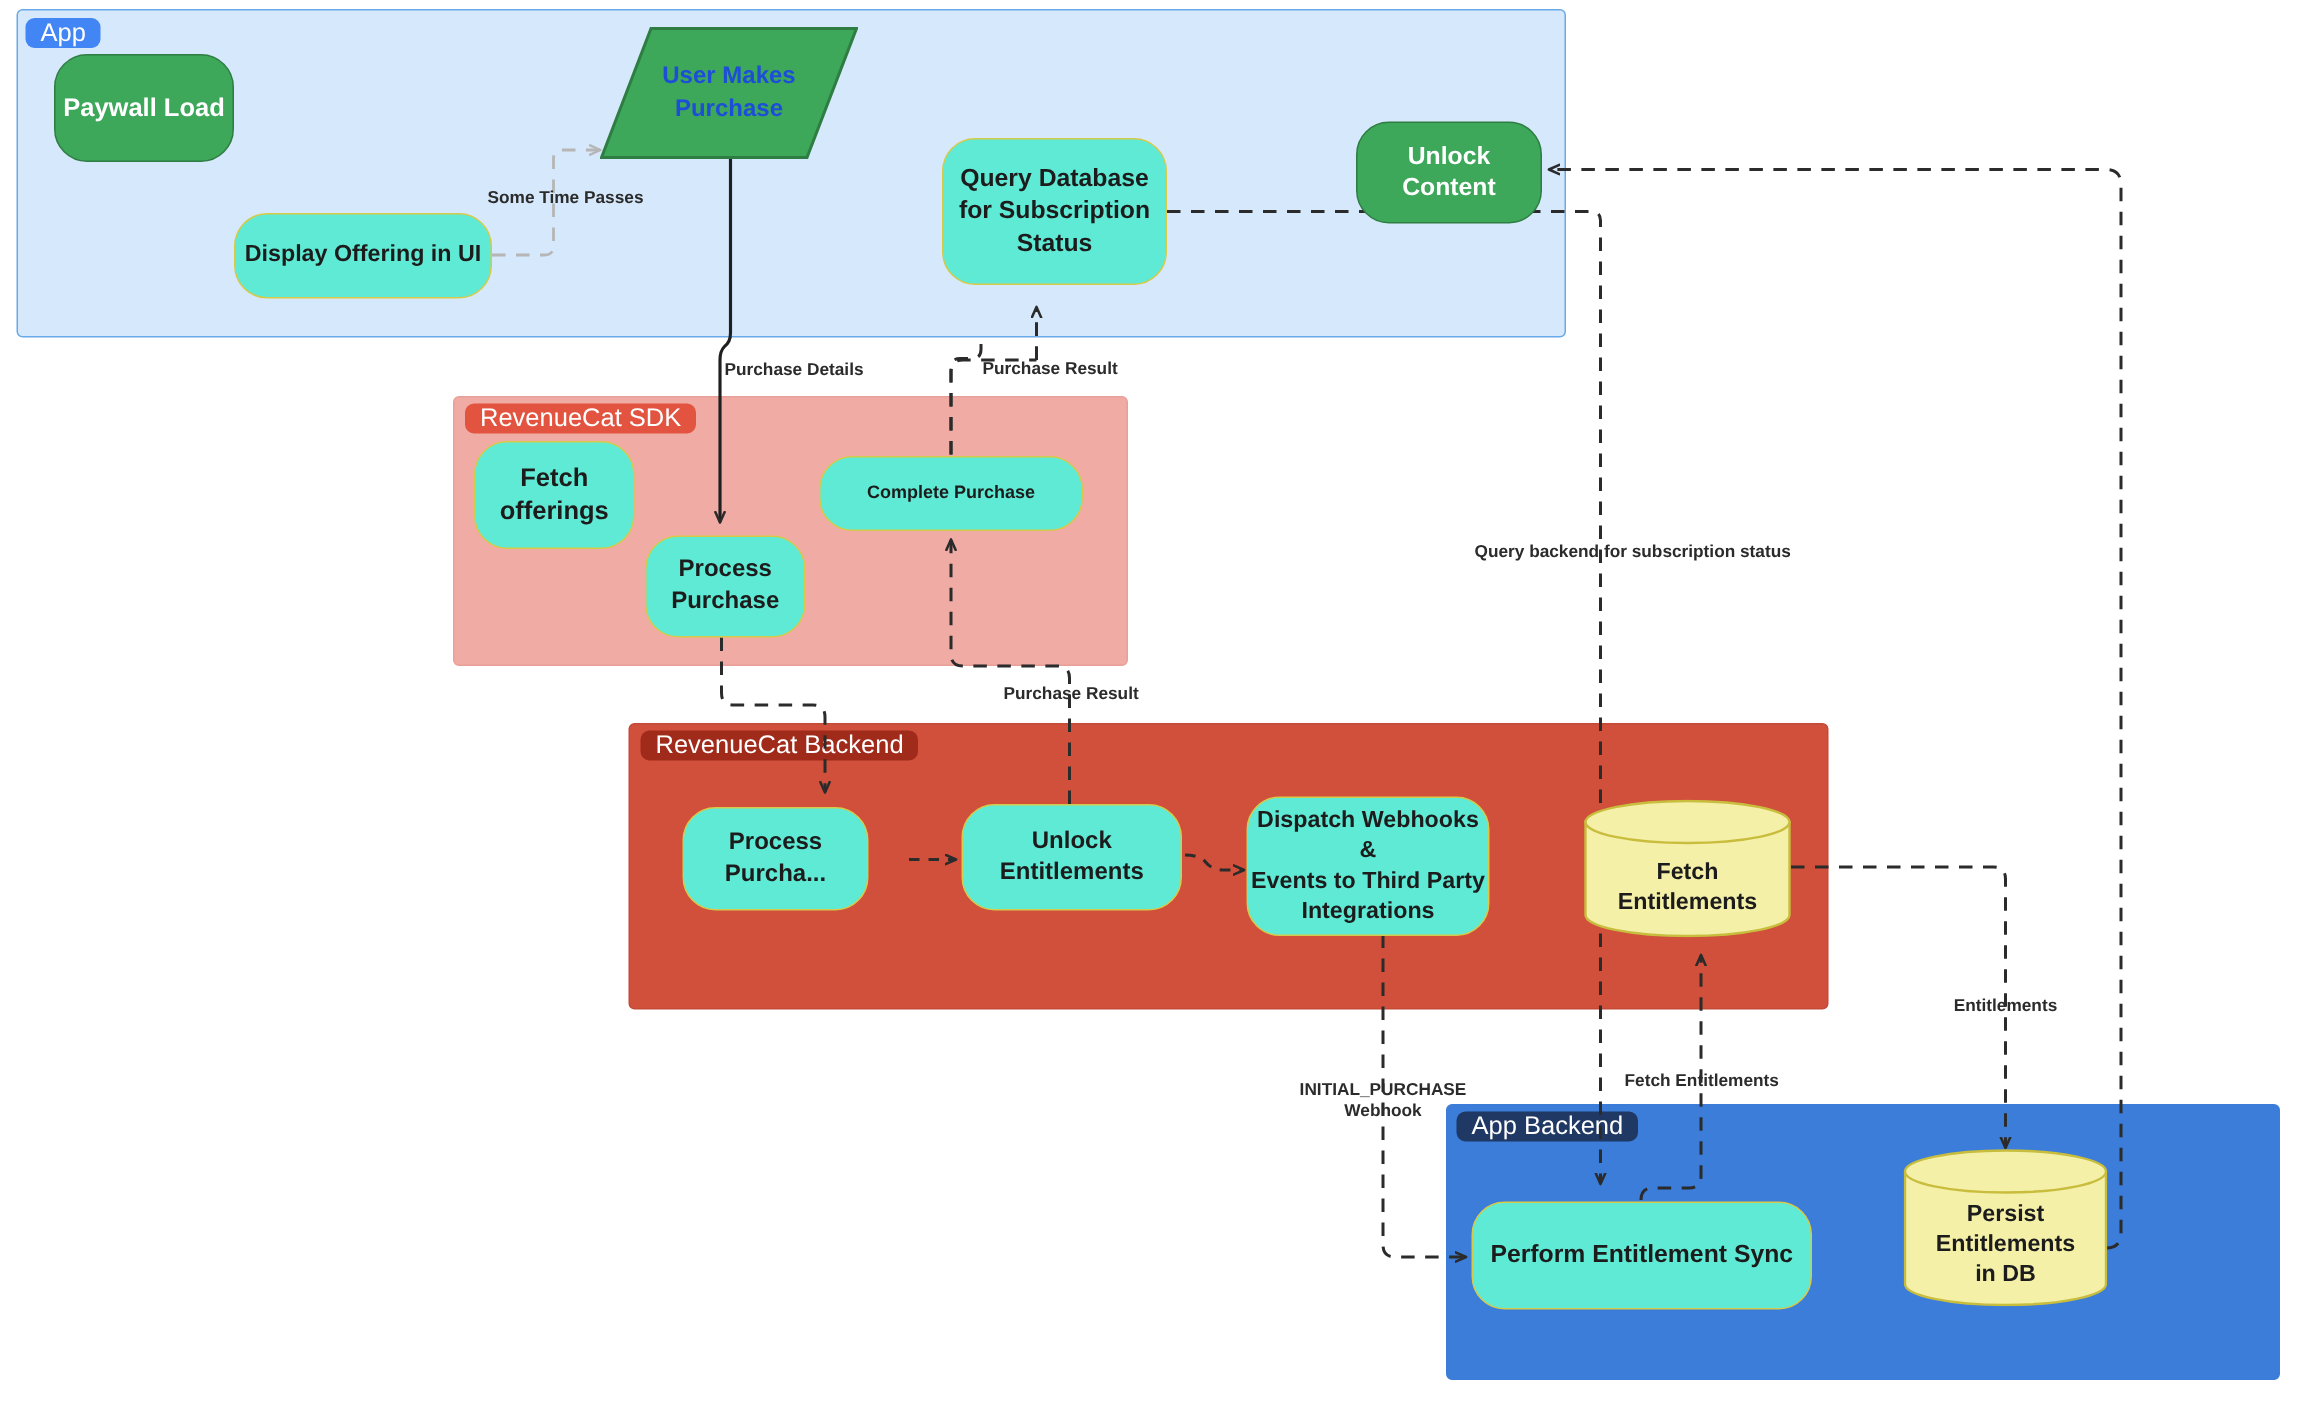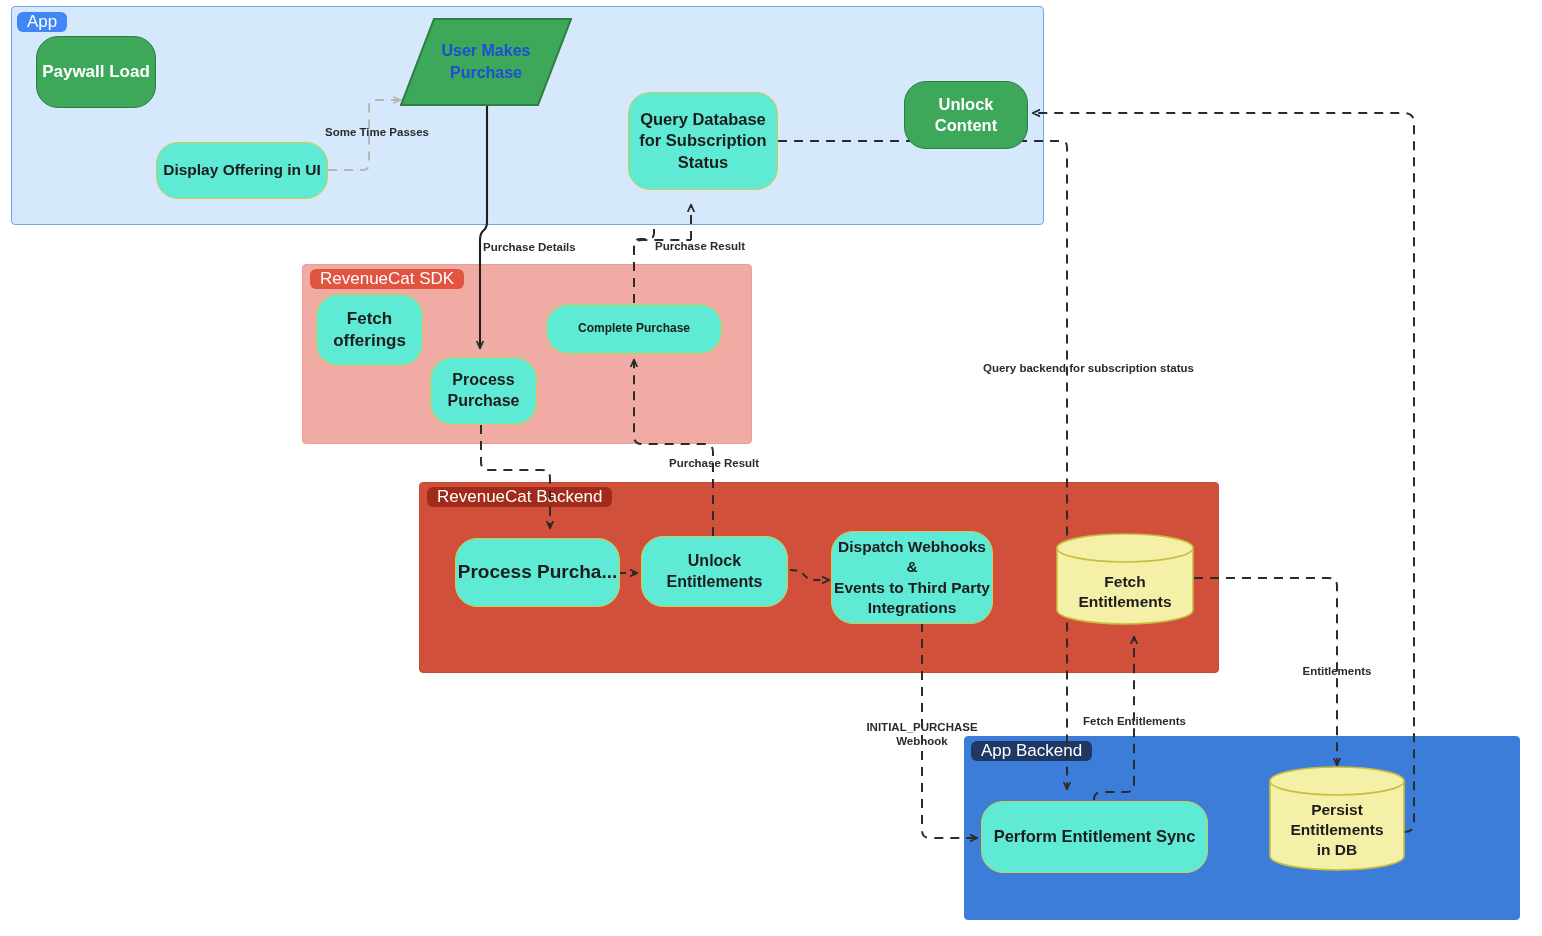--- a/index.html
+++ b/index.html
@@ -162,21 +162,21 @@
     <div>
       <div>Process</div>
       <div>Purchase</div>
     </div>
   </div>
 
   <div class="node n-round n-yellow" style="left:546px;top:304px;width:176px;height:50px;font-size:12px;">
     <span>Complete Purchase</span>
   </div>
 
-  <div class="node n-round n-yellow" style="left:455px;top:538px;width:165px;height:69px;font-size:19px;">
+  <div class="node n-round n-yellow" style="left:455px;top:538px;width:124px;height:69px;font-size:16px;">
     <span>Process Purcha...</span>
   </div>
 
   <div class="node n-round n-yellow" style="left:641px;top:536px;width:147px;height:71px;font-size:16px;">
     <div>
       <div>Unlock</div>
       <div>Entitlements</div>
     </div>
   </div>
 

